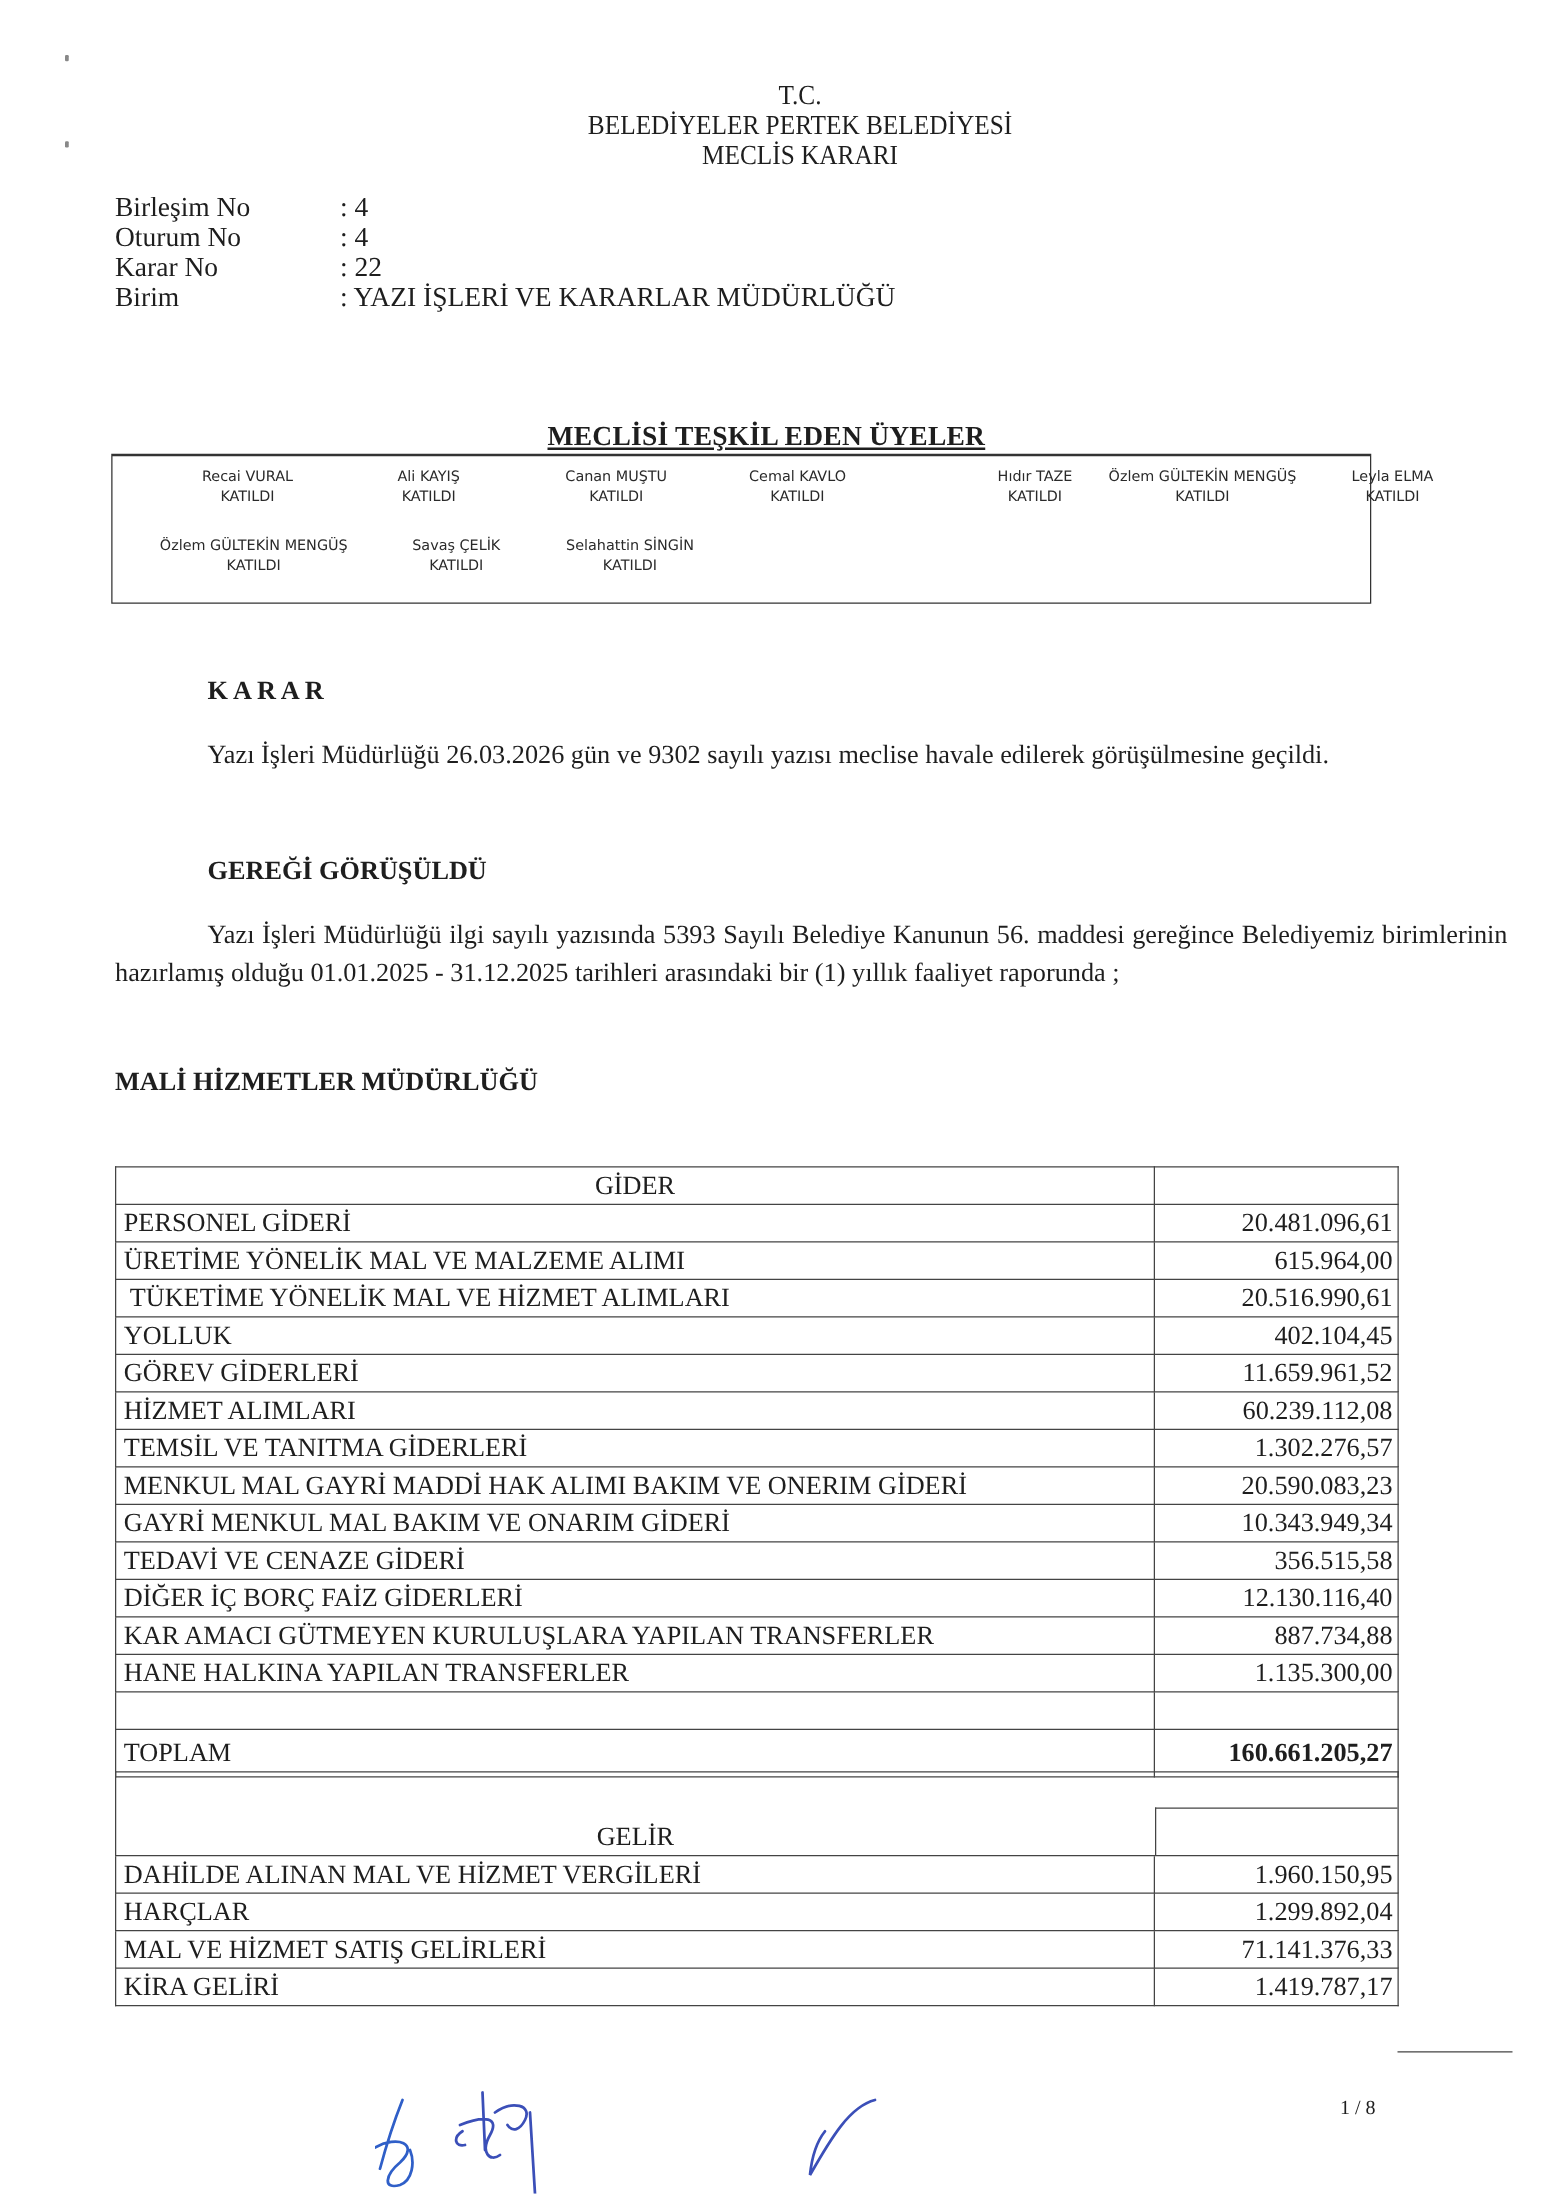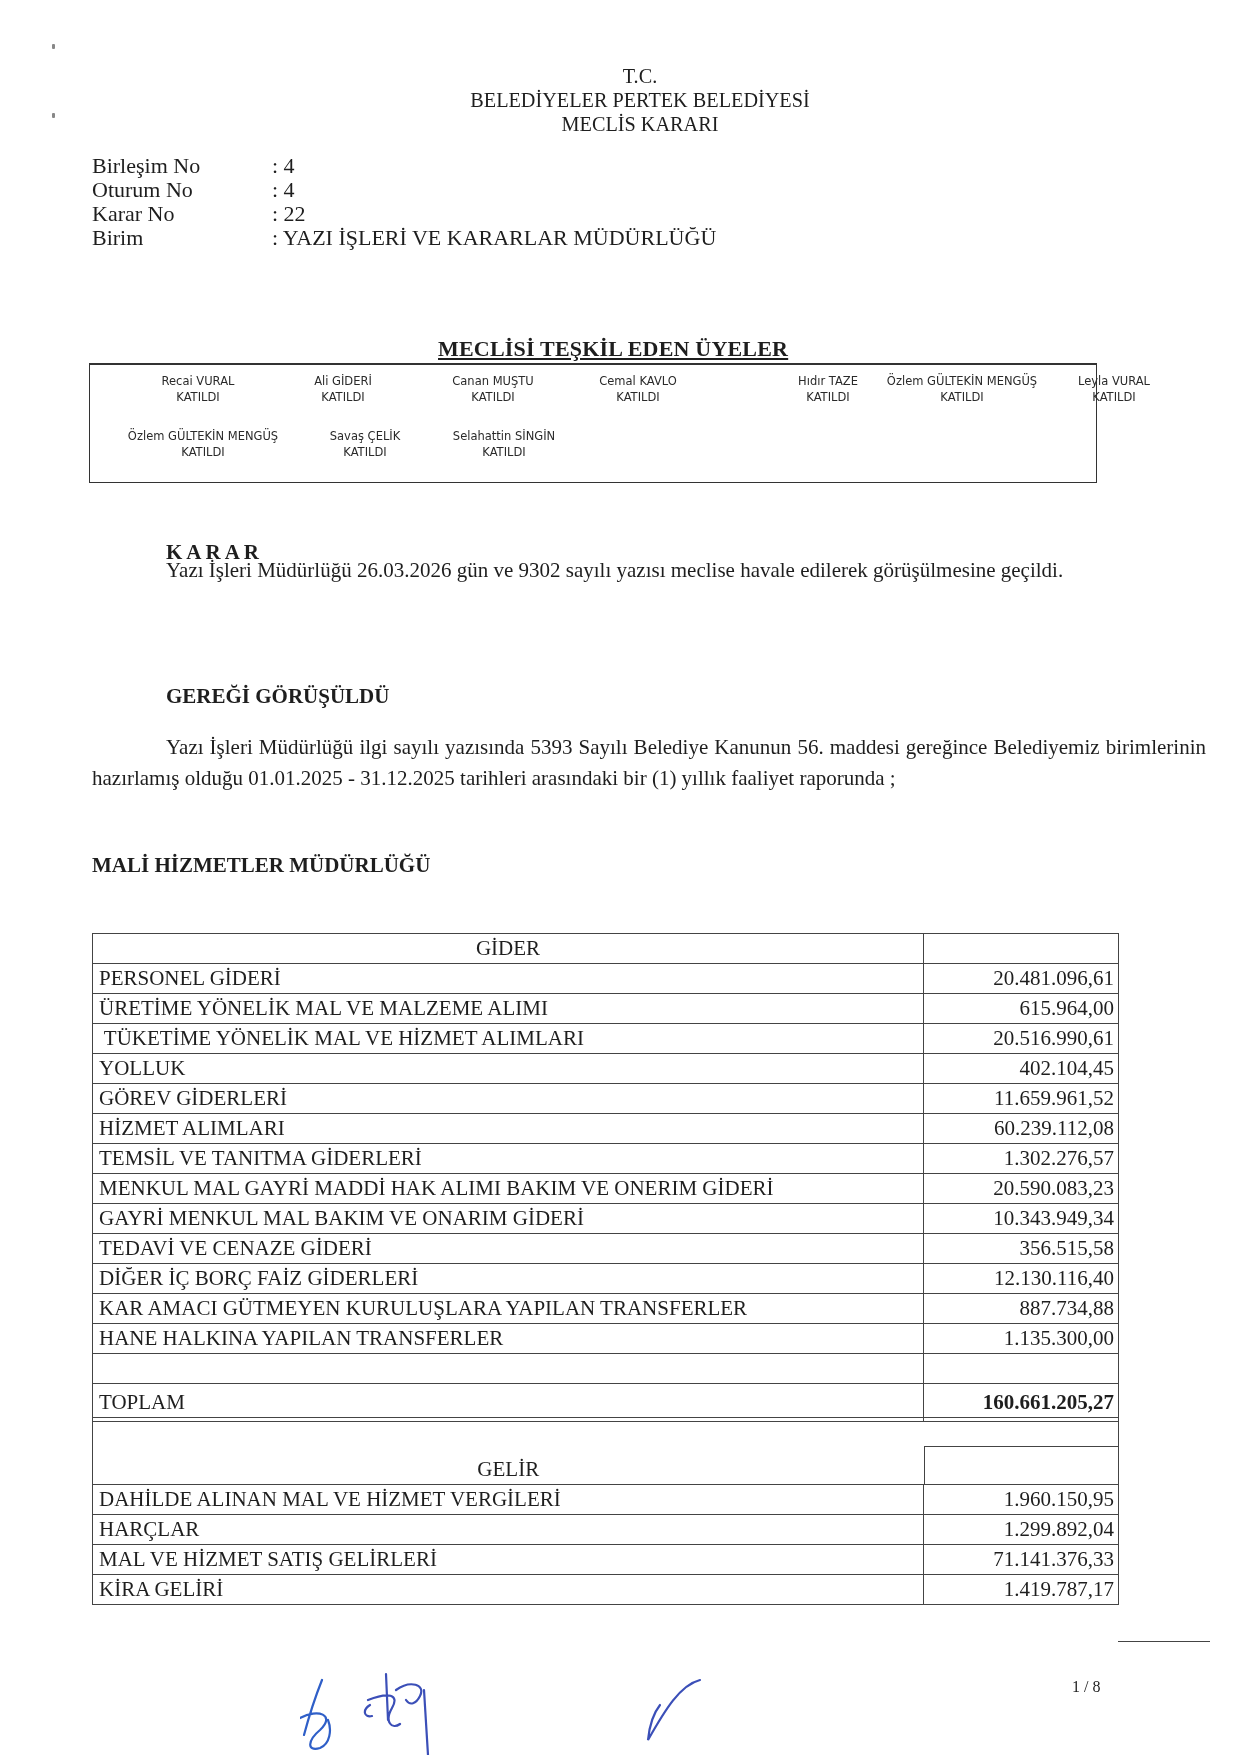--- a/index.html
+++ b/index.html
@@ -65,59 +65,59 @@
   </div>
 </div>
 
 <div class="abs members-title">MECLİSİ TEŞKİL EDEN ÜYELER</div>
 <div class="abs members-box">
   <div class="member" style="left:108px;top:8px;">
     <div>Recai  VURAL</div>
     <div>KATILDI</div>
   </div>
   <div class="member" style="left:253px;top:8px;">
-    <div>Ali GİDERİ</div>
+    <div>Ali KAYIŞ</div>
     <div>KATILDI</div>
   </div>
   <div class="member" style="left:403px;top:8px;">
     <div>Canan MUŞTU</div>
     <div>KATILDI</div>
   </div>
   <div class="member" style="left:548px;top:8px;">
     <div>Cemal  KAVLO</div>
     <div>KATILDI</div>
   </div>
   <div class="member" style="left:738px;top:8px;">
     <div>Hıdır  TAZE</div>
     <div>KATILDI</div>
   </div>
   <div class="member" style="left:872px;top:8px;">
     <div>Özlem GÜLTEKİN MENGÜŞ</div>
     <div>KATILDI</div>
   </div>
   <div class="member" style="left:1024px;top:8px;">
-    <div>Leyla VURAL</div>
+    <div>Leyla ELMA</div>
     <div>KATILDI</div>
   </div>
   <div class="member" style="left:113px;top:63px;">
     <div>Özlem GÜLTEKİN MENGÜŞ</div>
     <div>KATILDI</div>
   </div>
   <div class="member" style="left:275px;top:63px;">
     <div>Savaş ÇELİK</div>
     <div>KATILDI</div>
   </div>
   <div class="member" style="left:414px;top:63px;">
     <div>Selahattin SİNGİN</div>
     <div>KATILDI</div>
   </div>
 </div>
 
 <div class="abs section-head karar">KARAR</div>
-<div class="abs para" style="top:555px;">
+<div class="abs para" style="top:588px;">
   <span class="indent"></span><span>Yazı İşleri Müdürlüğü 26.03.2026 gün ve 9302 sayılı yazısı meclise havale edilerek  görüşülmesine geçildi.</span>
 </div>
 
 <div class="abs section-head gg">GEREĞİ GÖRÜŞÜLDÜ</div>
 <div class="abs para" style="top:732px;">
   <span class="indent"></span><span>Yazı İşleri Müdürlüğü ilgi sayılı yazısında 5393 Sayılı Belediye Kanunun 56. maddesi gereğince Belediyemiz birimlerinin hazırlamış olduğu 01.01.2025 - 31.12.2025 tarihleri arasındaki bir (1) yıllık faaliyet raporunda ;</span>
 </div>
 
 <div class="abs section-head mali">MALİ HİZMETLER MÜDÜRLÜĞÜ</div>
 

